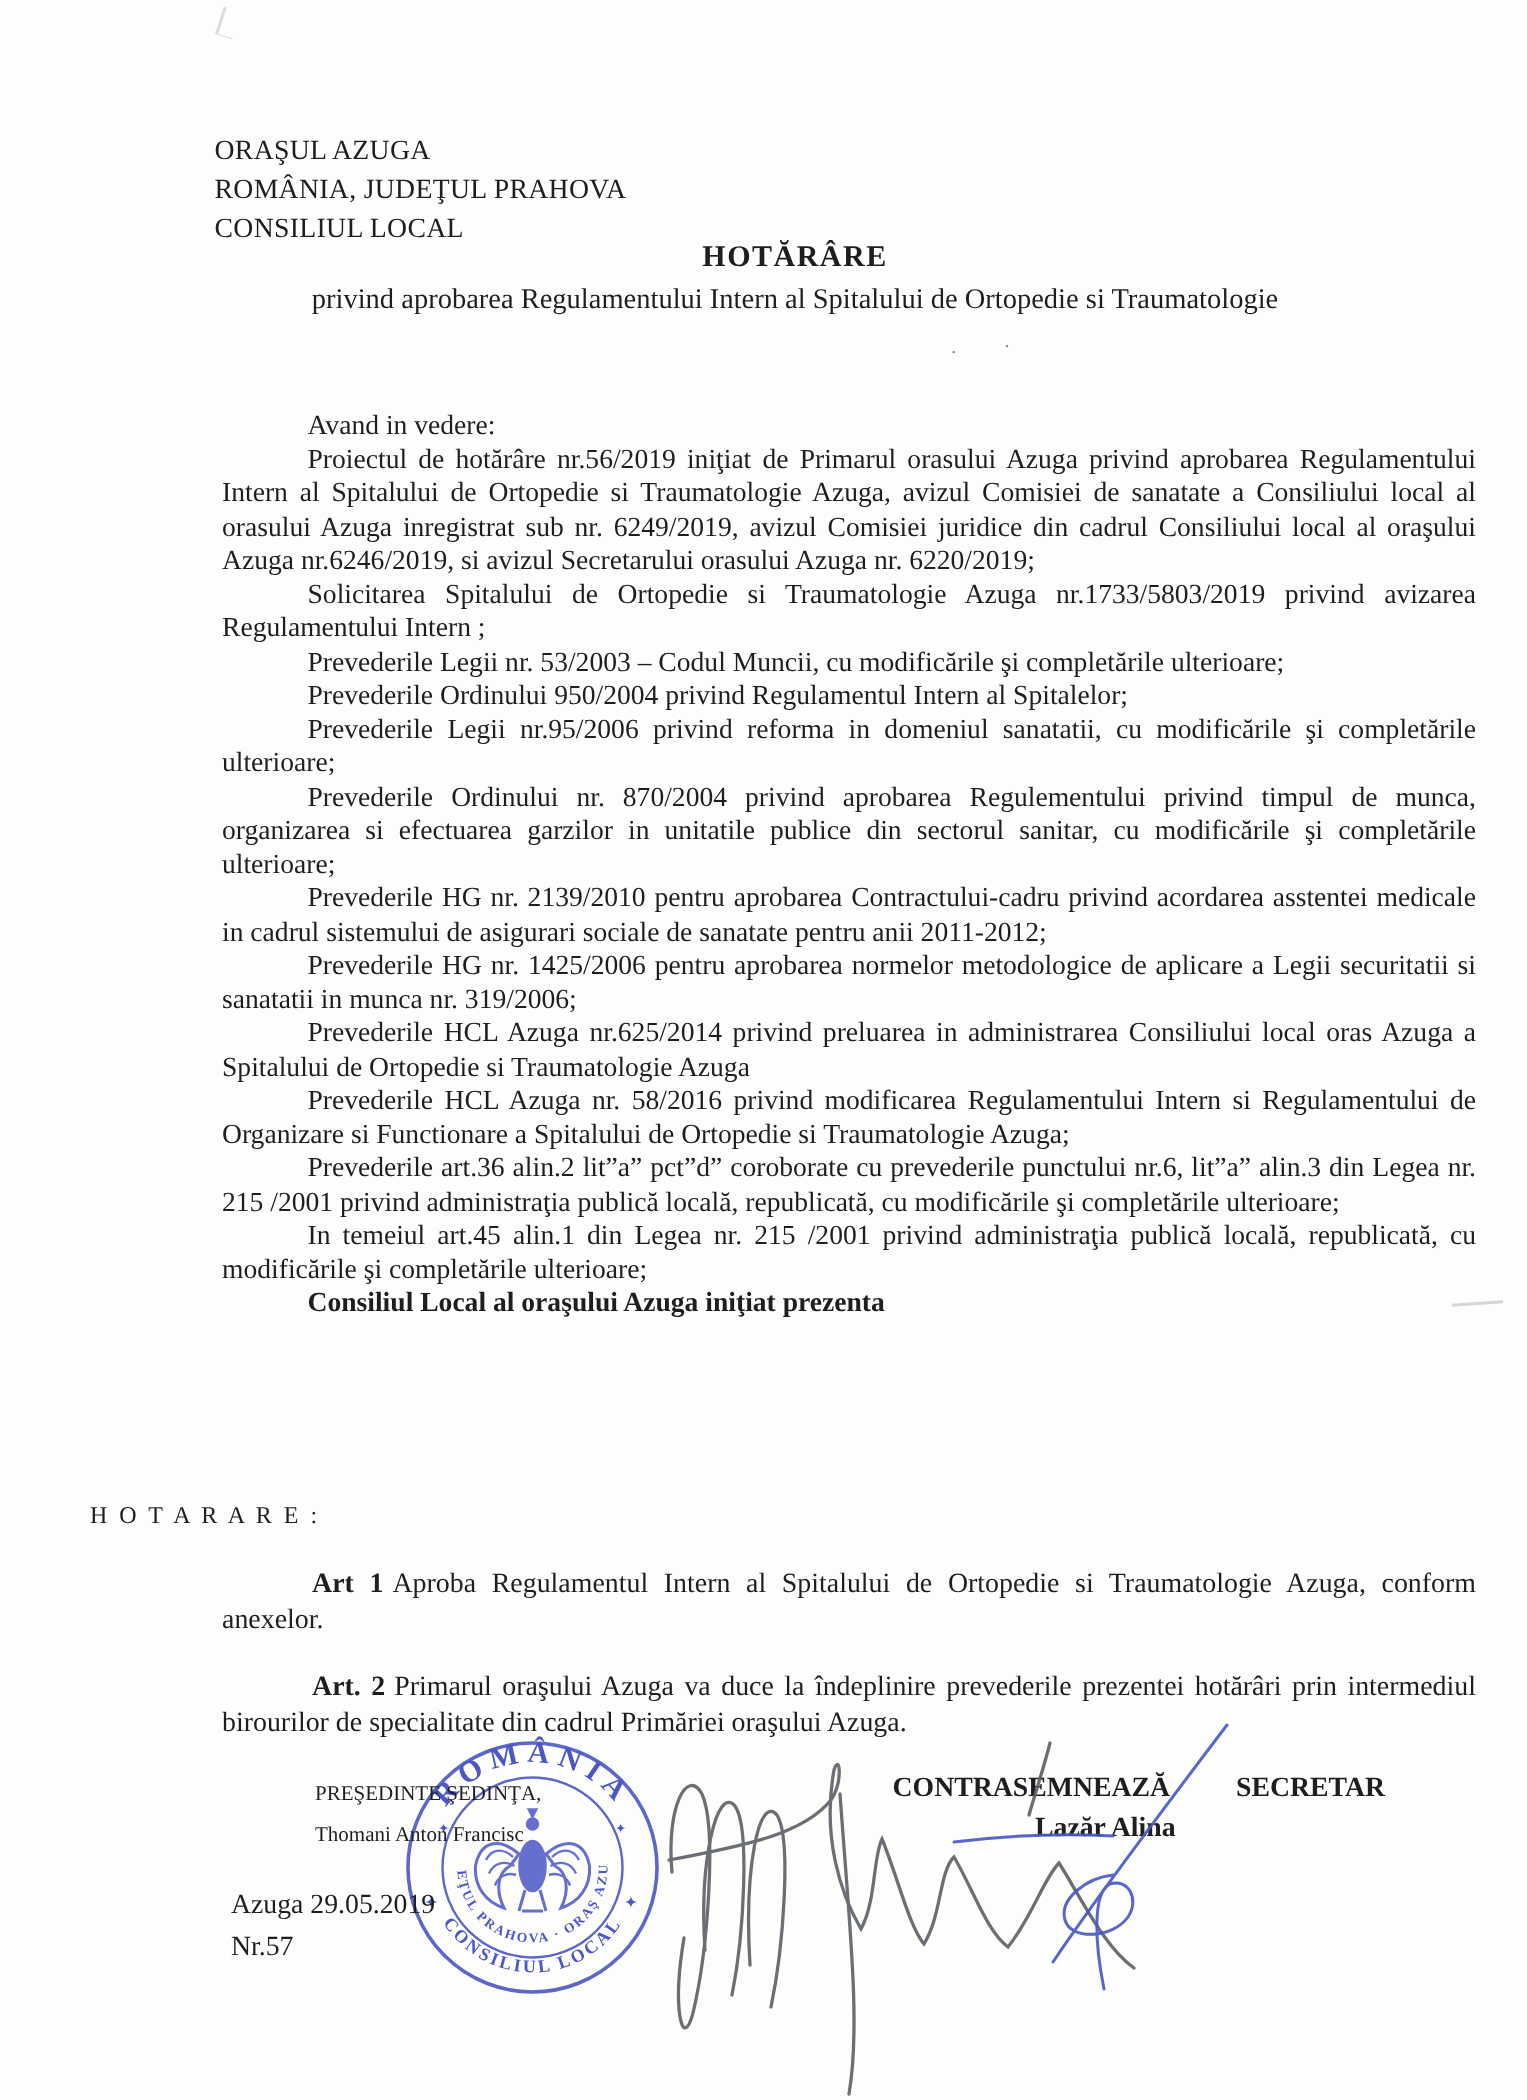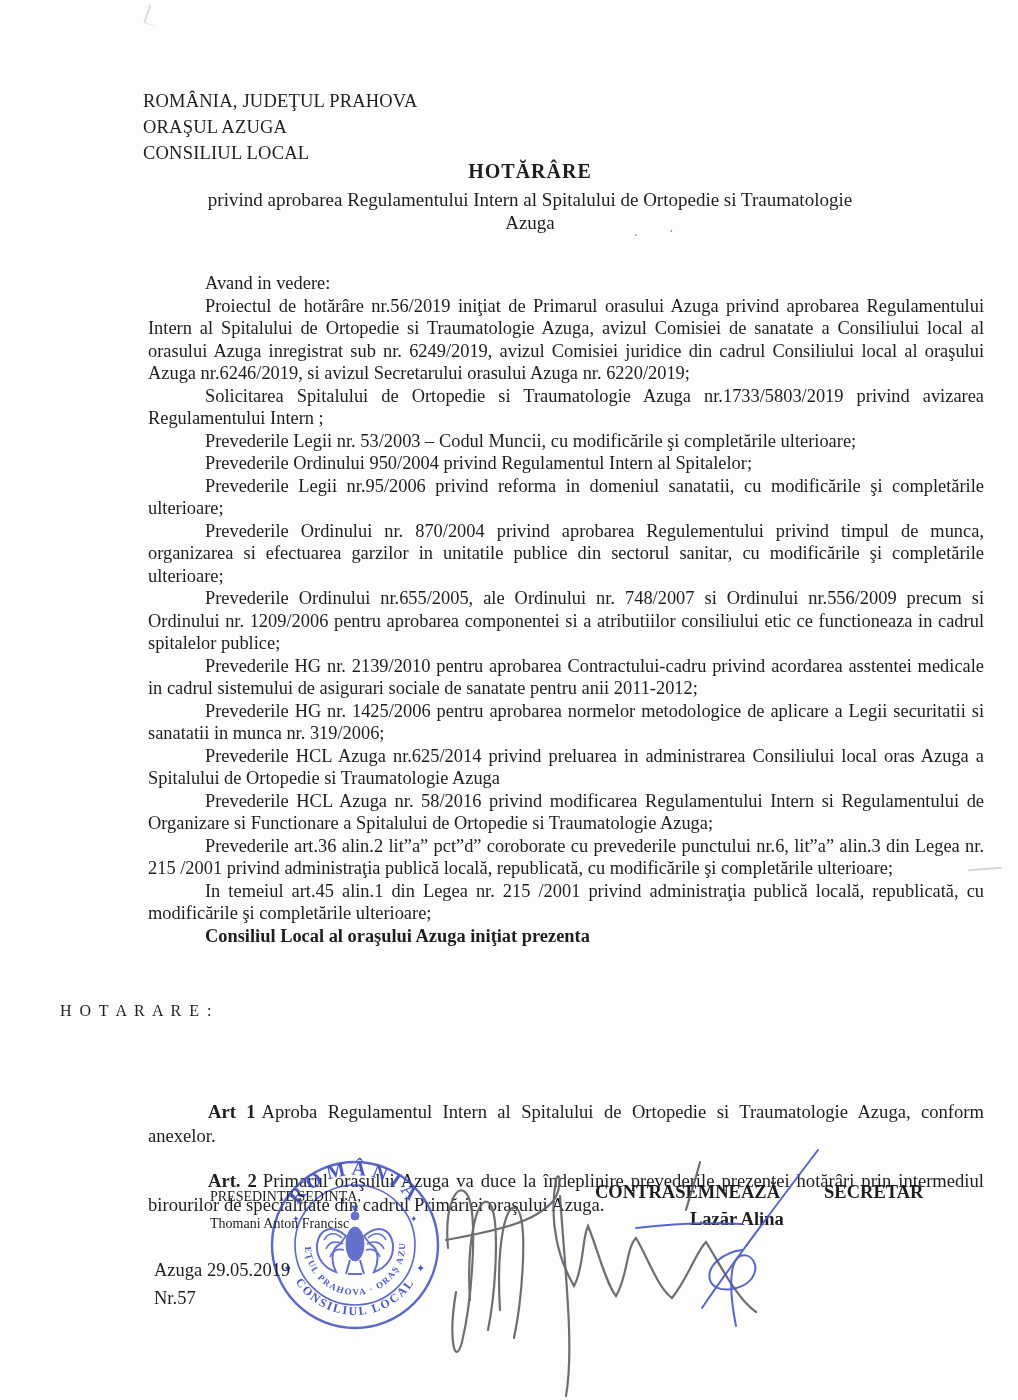--- a/index.html
+++ b/index.html
@@ -18,21 +18,21 @@
   .title-wrap{position:absolute;left:60px;top:160px;width:940px;text-align:center;}
   .doc-title{font-weight:bold;font-size:20px;letter-spacing:1px;margin:0;}
   .doc-subtitle{margin:4px 0 0 0;font-size:19px;line-height:25px;}
   .doc-subtitle2{margin:0;font-size:19px;}
   
   .body-text{position:absolute;left:148px;top:272px;width:836px;font-size:18.4px;line-height:22.5px;text-align:justify;}
   .body-text p{margin:0;text-indent:57px;}
   .intro{text-align:left;}
   .adoption{font-weight:bold;text-indent:38px;text-align:left;}
   .decision-heading{position:absolute;left:60px;top:1002px;width:940px;text-align:left;font-weight:normal;font-size:16px;letter-spacing:2px;margin:0;}
-  .articles{position:absolute;left:148px;top:1100px;width:836px;font-size:18.6px;line-height:24px;text-align:justify;}
+  .articles{position:absolute;left:148px;top:1044px;width:836px;font-size:18.6px;line-height:24px;text-align:justify;}
   .articles p{margin:0;text-indent:60px;}
   .articles p + p{margin-top:21px;}
   .art-label{font-weight:bold;margin-right:6px;}
   
   .sig-left{position:absolute;left:210px;top:1183px;font-weight:normal;font-size:14px;line-height:27px;z-index:4;}
   .sig-left p{margin:0;}
   .sig-right{position:absolute;left:595px;top:1182px;width:360px;font-weight:bold;font-size:18.5px;z-index:4;}
   .sig-right .row1{display:flex;gap:44px;margin:0;}
   .sig-right .name{margin:6px 0 0 95px;}
   .footer-block{position:absolute;left:154px;top:1256px;font-weight:normal;font-size:18.5px;line-height:28px;z-index:4;}
@@ -48,40 +48,38 @@
 </head>
 <body>
 
 <div class="page">
 
   <div class="artifact-topleft"></div>
   <div class="artifact-dash"></div>
   <div class="artifact-dots">.&nbsp;·</div>
 
   <div class="header-block">
+    <p>ORAŞUL AZUGA</p>
     <p>ROMÂNIA, JUDEŢUL PRAHOVA</p>
-    <p>ORAŞUL AZUGA</p>
     <p>CONSILIUL LOCAL</p>
   </div>
 
   <div class="title-wrap">
     <p class="doc-title">HOTĂRÂRE</p>
     <p class="doc-subtitle">privind  aprobarea  Regulamentului  Intern  al  Spitalului de Ortopedie si Traumatologie</p>
-    <p class="doc-subtitle2">Azuga</p>
   </div>
 
   <div class="body-text">
     <p class="intro">Avand in vedere:</p>
     <p>Proiectul  de  hotărâre  nr.56/2019    iniţiat  de  Primarul  orasului  Azuga  privind  aprobarea Regulamentului Intern  al  Spitalului de Ortopedie si Traumatologie Azuga, avizul Comisiei de sanatate a Consiliului local al orasului Azuga inregistrat sub nr. 6249/2019, avizul Comisiei juridice din cadrul Consiliului local al oraşului Azuga nr.6246/2019, si avizul Secretarului orasului Azuga nr. 6220/2019;</p>
     <p>Solicitarea Spitalului de Ortopedie si Traumatologie Azuga nr.1733/5803/2019 privind avizarea Regulamentului Intern ;</p>
     <p>Prevederile Legii nr. 53/2003 – Codul Muncii, cu modificările şi completările ulterioare;</p>
     <p>Prevederile Ordinului 950/2004 privind Regulamentul Intern al Spitalelor;</p>
     <p>Prevederile  Legii nr.95/2006 privind reforma in domeniul sanatatii, cu modificările şi completările ulterioare;</p>
     <p>Prevederile Ordinului nr. 870/2004 privind aprobarea Regulementului privind timpul de munca, organizarea si efectuarea garzilor in unitatile publice din sectorul sanitar, cu modificările şi completările ulterioare;</p>
-    <p>Prevederile Ordinului nr.655/2005, ale Ordinului nr. 748/2007 si  Ordinului nr.556/2009 precum si Ordinului nr. 1209/2006 pentru aprobarea componentei si a atributiilor consiliului etic ce functioneaza in cadrul spitalelor publice;</p>
     <p>Prevederile HG nr. 2139/2010 pentru aprobarea Contractului-cadru privind acordarea asstentei medicale in cadrul sistemului de asigurari sociale  de sanatate pentru anii 2011-2012;</p>
     <p>Prevederile HG nr. 1425/2006 pentru aprobarea normelor metodologice de aplicare a Legii securitatii si sanatatii in munca nr. 319/2006;</p>
     <p>Prevederile HCL Azuga nr.625/2014 privind preluarea in administrarea Consiliului local oras Azuga a Spitalului de Ortopedie si Traumatologie  Azuga</p>
     <p>Prevederile HCL Azuga nr. 58/2016 privind modificarea Regulamentului Intern si  Regulamentului de Organizare si Functionare a  Spitalului de Ortopedie si Traumatologie Azuga;</p>
     <p>Prevederile art.36 alin.2 lit”a” pct”d” coroborate cu prevederile punctului nr.6, lit”a” alin.3 din Legea nr. 215 /2001 privind administraţia publică locală, republicată, cu modificările şi completările ulterioare;</p>
     <p>In temeiul art.45 alin.1 din Legea nr. 215 /2001 privind administraţia publică locală, republicată, cu modificările şi completările ulterioare;</p>
     <p class="adoption">Consiliul Local al oraşului Azuga iniţiat prezenta</p>
   </div>
 
   <p class="decision-heading">H O T A R A R E :</p>

